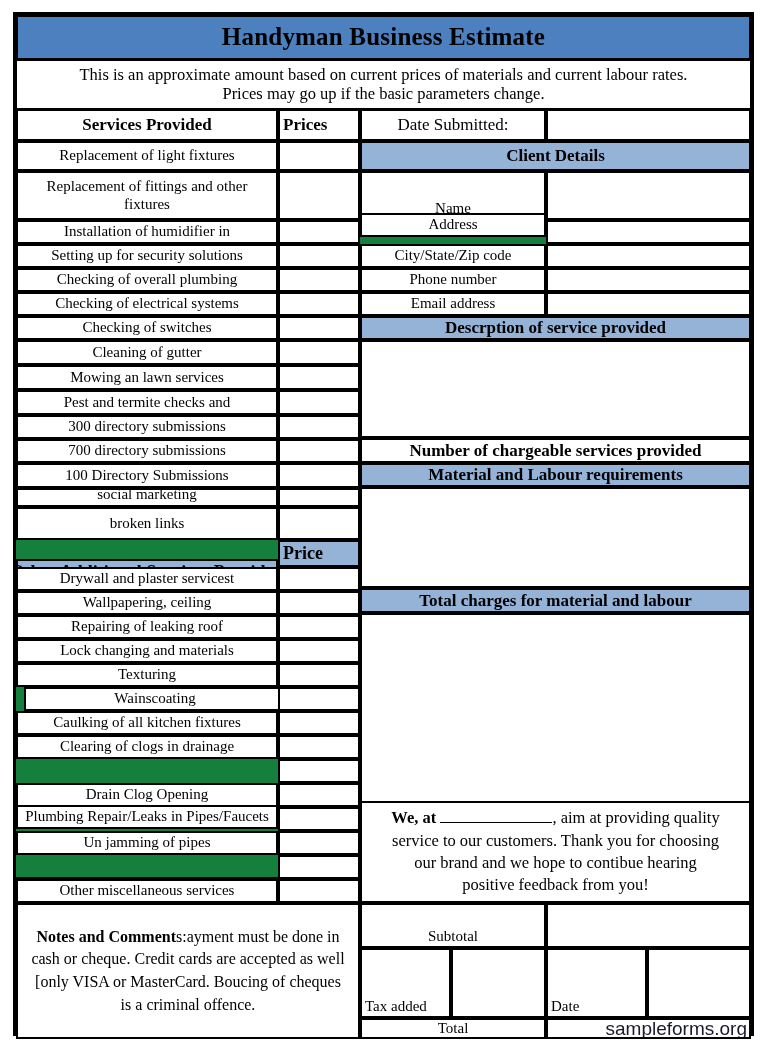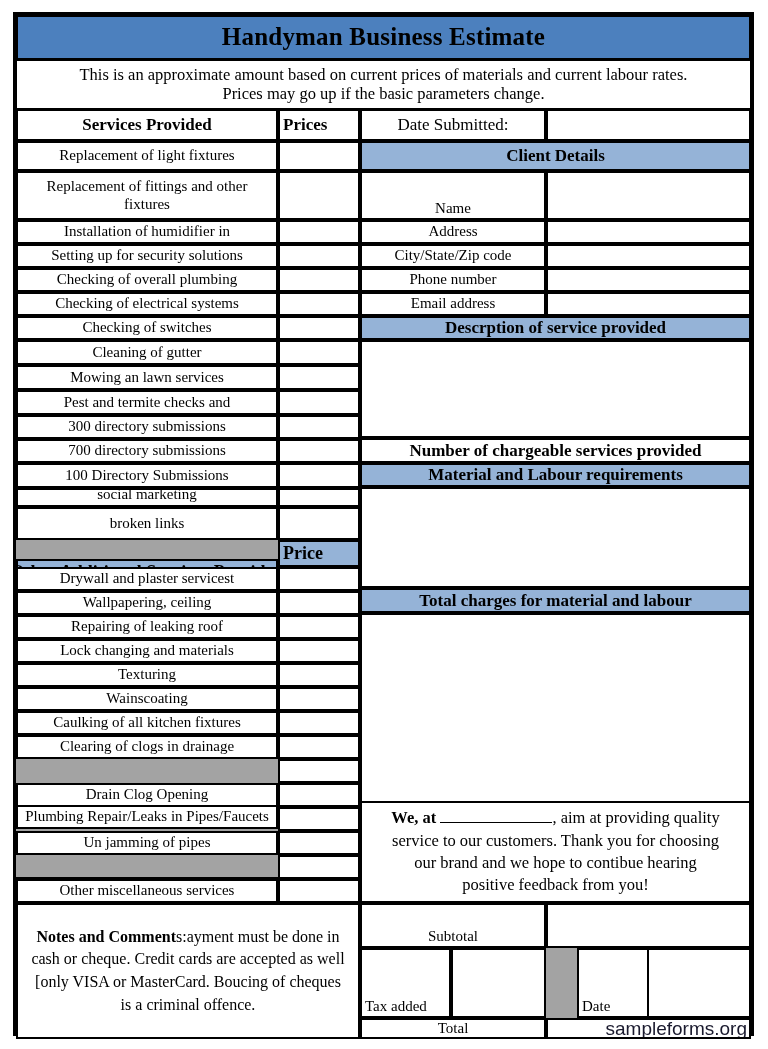--- a/index.html
+++ b/index.html
@@ -8,21 +8,21 @@
     background:#ffffff;
     font-family:"Liberation Serif","DejaVu Serif",serif;
     overflow:hidden;
   }
   .sheet{
     position:absolute;
     left:13px; top:12px;
     width:741px; height:1024px;
     border:3px solid #000;
     box-sizing:border-box;
-    background:#a3a3a3;
+    background:#15803d;
   }
   
   .cell{
     position:absolute;
     box-sizing:border-box;
     border:1px solid #000;
     display:flex;
     align-items:center;
     justify-content:center;
     text-align:center;
@@ -160,21 +160,21 @@
 
   <div class="cell" style="left:0;top:600px;width:262px;height:24px;border-width:2px;">Repairing of leaking roof</div>
   <div class="cell" style="left:262px;top:600px;width:82px;height:24px;border-width:2px;"></div>
 
   <div class="cell" style="left:0;top:624px;width:262px;height:24px;border-width:2px;">Lock changing and materials</div>
   <div class="cell" style="left:262px;top:624px;width:82px;height:24px;border-width:2px;"></div>
 
   <div class="cell" style="left:0;top:648px;width:262px;height:24px;border-width:2px;">Texturing</div>
   <div class="cell" style="left:262px;top:648px;width:82px;height:24px;border-width:2px;"></div>
 
-  <div class="cell" style="left:0;top:672px;width:262px;height:24px;border-width:2px;">Wainscoating</div>
+  <div class="cell" style="left:8px;top:672px;width:262px;height:24px;border-width:2px;">Wainscoating</div>
   <div class="cell" style="left:262px;top:672px;width:82px;height:24px;border-width:2px;"></div>
 
   <div class="cell" style="left:0;top:696px;width:262px;height:24px;border-width:2px;">Caulking of all kitchen fixtures</div>
   <div class="cell" style="left:262px;top:696px;width:82px;height:24px;border-width:2px;"></div>
 
   <div class="cell" style="left:0;top:720px;width:262px;height:24px;border-width:2px;">Clearing of clogs in drainage</div>
   <div class="cell" style="left:262px;top:720px;width:82px;height:24px;border-width:2px;"></div>
 
   <div class="cell ovf" style="left:0;top:744px;width:262px;height:24px;border-width:2px;">
     <span>Plumbing Repair/Leaks in Pipes/Faucets</span>
@@ -200,21 +200,21 @@
 
   <div class="cell notes" style="left:0;top:888px;width:344px;height:136px;border-width:2px;">
     <span><b>Notes and Comment</b><span>s:ayment must be done in cash or cheque. Credit cards are accepted as well [only VISA or MasterCard. Boucing of cheques is a criminal offence.</span></span>
   </div>
 
   <div class="cell blue-head bold" style="left:344px;top:126px;width:391px;height:30px;border-width:2px;font-size:17px;">Client Details</div>
 
   <div class="cell balign" style="left:344px;top:156px;width:186px;height:49px;border-width:2px;text-align:right;">Name</div>
   <div class="cell" style="left:530px;top:156px;width:205px;height:49px;border-width:2px;"></div>
 
-  <div class="cell" style="left:344px;top:205px;width:186px;height:24px;border-width:2px;text-align:center;">Address</div>
+  <div class="cell" style="left:344px;top:198px;width:186px;height:24px;border-width:2px;text-align:center;">Address</div>
   <div class="cell" style="left:530px;top:205px;width:205px;height:24px;border-width:2px;"></div>
 
   <div class="cell" style="left:344px;top:229px;width:186px;height:24px;border-width:2px;">City/State/Zip code</div>
   <div class="cell" style="left:530px;top:229px;width:205px;height:24px;border-width:2px;"></div>
 
   <div class="cell" style="left:344px;top:253px;width:186px;height:24px;border-width:2px;">Phone number</div>
   <div class="cell" style="left:530px;top:253px;width:205px;height:24px;border-width:2px;"></div>
 
   <div class="cell" style="left:344px;top:277px;width:186px;height:24px;border-width:2px;">Email address</div>
   <div class="cell" style="left:530px;top:277px;width:205px;height:24px;border-width:2px;"></div>
@@ -240,19 +240,19 @@
     <div>service to our customers. Thank you for choosing</div>
     <div>our brand and we hope to contibue hearing</div>
     <div>positive feedback from you!</div>
   </div>
 
   <div class="cell balign" style="left:344px;top:888px;width:186px;height:45px;border-width:2px;">Subtotal</div>
   <div class="cell" style="left:530px;top:888px;width:205px;height:45px;border-width:2px;"></div>
 
   <div class="cell balign lalign" style="left:344px;top:933px;width:91px;height:70px;border-width:2px;">Tax added</div>
   <div class="cell" style="left:435px;top:933px;width:95px;height:70px;border-width:2px;"></div>
-  <div class="cell balign lalign" style="left:530px;top:933px;width:101px;height:70px;border-width:2px;margin-left:31px;">Date</div>
+  <div class="cell balign lalign" style="left:530px;top:933px;width:101px;height:70px;border-width:2px;">Date</div>
   <div class="cell" style="left:631px;top:933px;width:104px;height:70px;border-width:2px;"></div>
 
   <div class="cell" style="left:344px;top:1003px;width:186px;height:21px;border-width:2px;">Total</div>
   <div class="cell watermark" style="left:530px;top:1003px;width:205px;height:21px;border-width:2px;">sampleforms.org</div>
 
 </div>
 
 </body></html>

